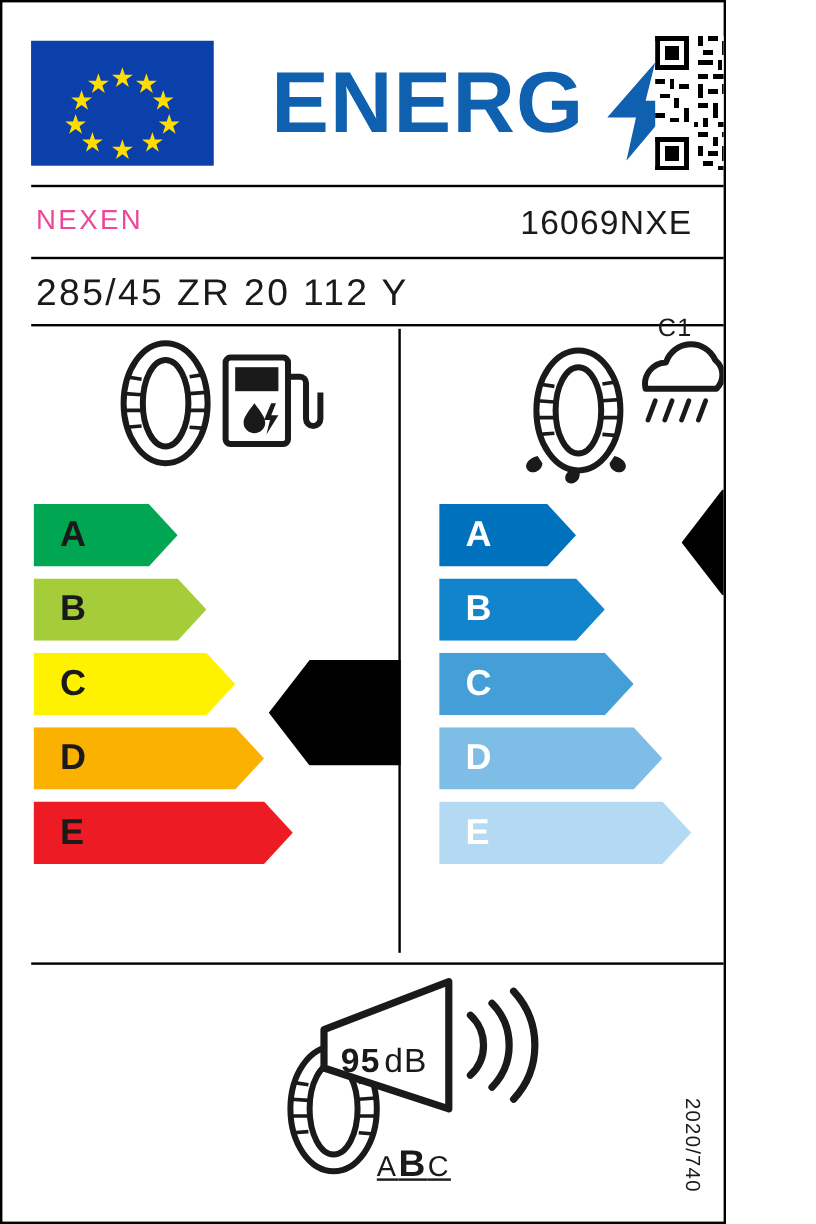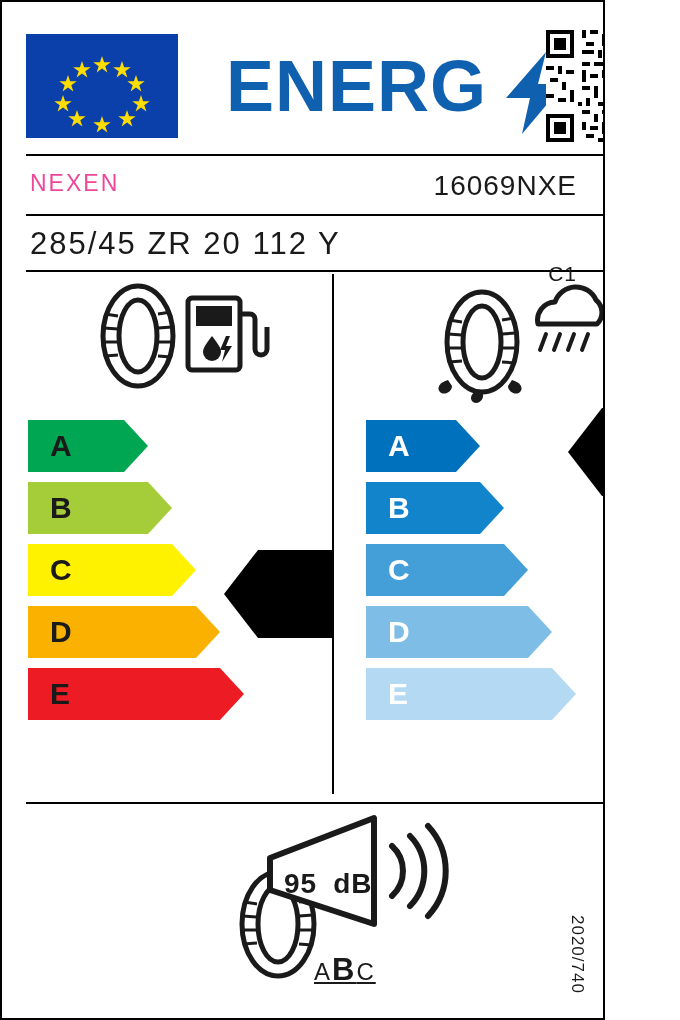--- a/index.html
+++ b/index.html
@@ -207,22 +207,22 @@
   .noise-db {
     position: absolute;
     left: 282px;
     top: 866px;
     font-size: 28px;
     font-weight: bold;
     color: #1a1a1a;
     letter-spacing: 1px;
   }
   .noise-db .unit {
-    font-weight: bold;
-    margin-left: 16px;
+    font-weight: normal;
+    margin-left: 3px;
   }
   .noise-abc {
     position: absolute;
     left: 312px;
     top: 950px;
     font-size: 24px;
     color: #1a1a1a;
     letter-spacing: 2px;
     text-decoration: underline;
   }

